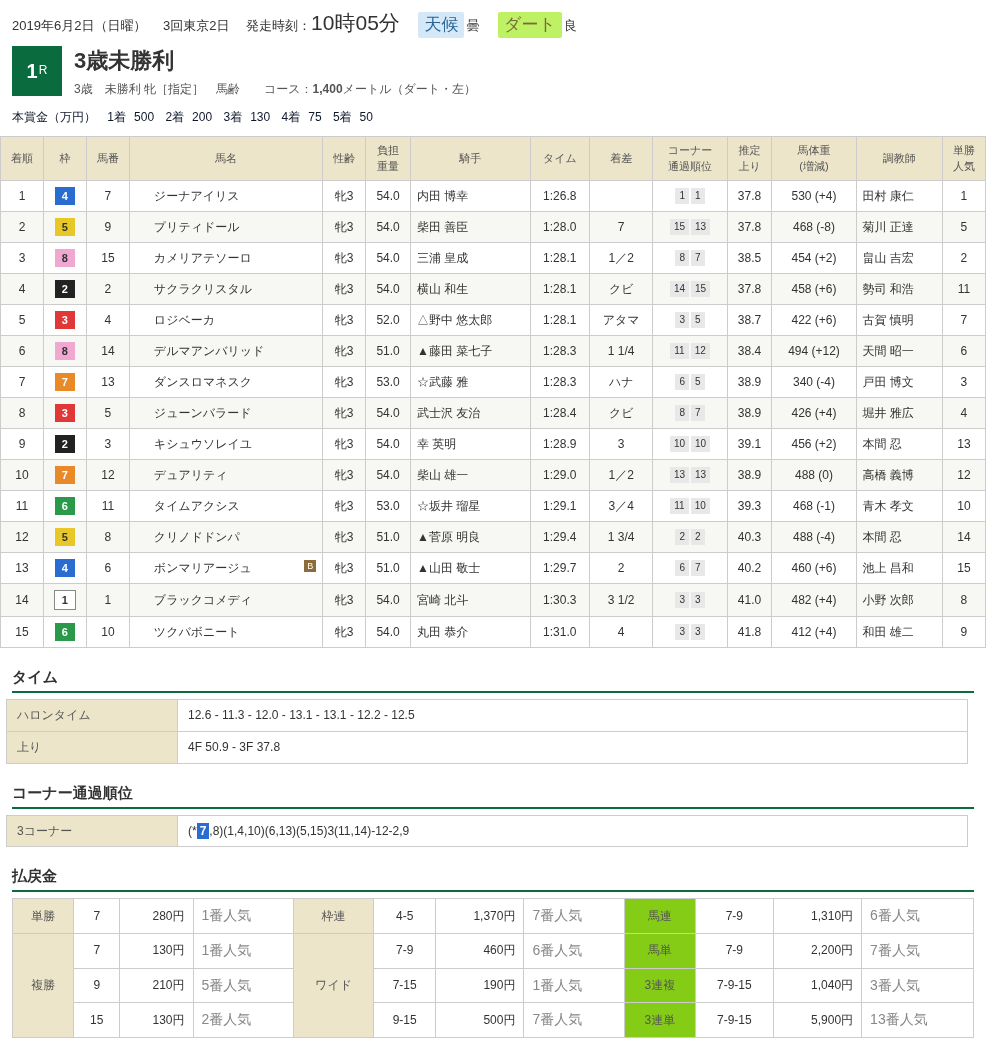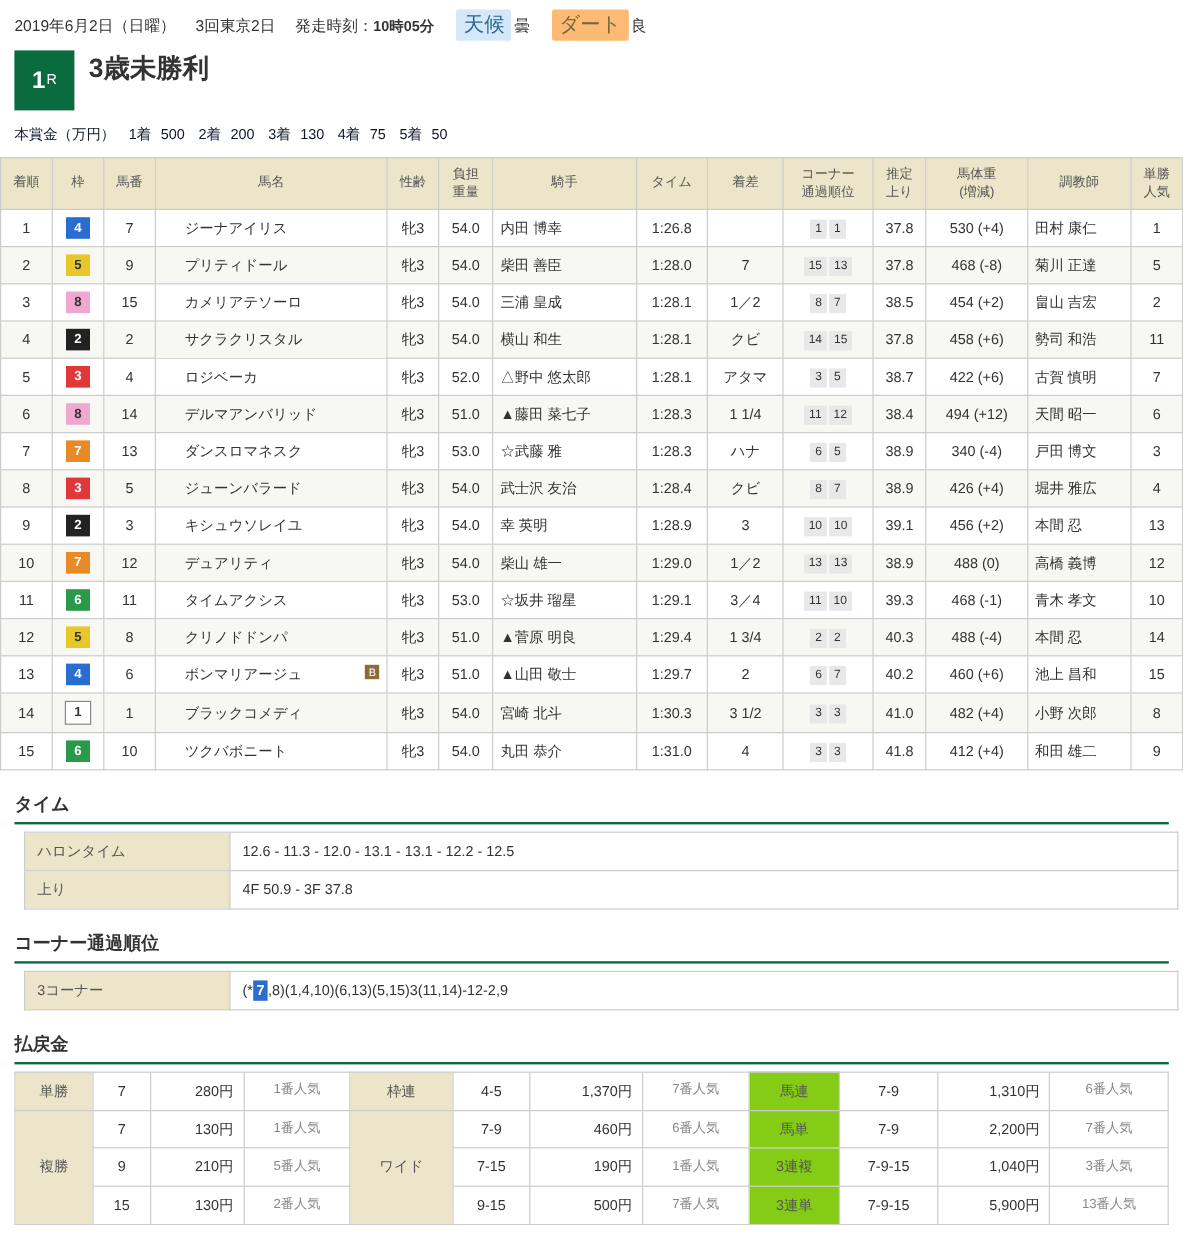--- a/index.html
+++ b/index.html
@@ -1,20 +1,20 @@
 <!DOCTYPE html>
 <html><head>
 <meta charset="utf-8">
 <style>
 body{margin:0;font-family:"Hiragino Kaku Gothic ProN","Meiryo",sans-serif;background:#fff;color:#333;font-size:12px;line-height:1.4;width:986px}
 .header-line{padding:8px 12px;font-size:13px}
-.header-line b{font-size:12px;font-weight:bold}
+.header-line b{font-size:21px;font-weight:normal}
 .tag{display:inline-block;padding:1px 6px;font-size:17px;margin:0 2px;border-radius:2px}
 .tag-weather{background:#d4e8f7;color:#2a6496}
-.tag-track{background:#fdba74;color:#786b3a}
+.tag-track{background:#bef264;color:#786b3a}
 .title-row{display:flex;align-items:flex-start;padding:0 12px 8px}
 .race-num{background:#0a6b3f;color:#fff;width:50px;height:50px;display:flex;align-items:center;justify-content:center;font-size:20px;font-weight:bold;margin-right:12px}
 .race-num small{font-size:12px;font-weight:normal;margin-left:1px}
 .race-title h1{margin:0;font-size:22px;font-weight:bold}
 .race-title .sub{font-size:12px;color:#555;margin-top:4px}
 .prize{padding:4px 12px 10px;font-size:12px;color:#0f172a}
 .prize span{display:inline-block;margin-right:8px}
 table.results{width:100%;border-collapse:collapse}
 table.results th,table.results td{border:1px solid #ccc;padding:6px 4px;text-align:center;font-size:12px}
 table.results th{background:#ece5c9;color:#555;font-weight:normal;font-size:11px}
@@ -26,49 +26,50 @@
 .w2{background:#222}
 .w3{background:#e03838}
 .w4{background:#2a6dd0}
 .w5{background:#e8c828;color:#333}
 .w6{background:#2a9a4a}
 .w7{background:#e88a28}
 .w8{background:#f0a8d0;color:#333}
 .corner-pass{display:inline-block;background:#e8e8e8;padding:1px 4px;margin:0 1px;font-size:10px}
 .blinker{display:inline-block;background:#8a6d3b;color:#fff;font-size:9px;width:12px;height:12px;line-height:12px;text-align:center;position:absolute;right:6px;top:7px}
 h3.sec{margin:18px 12px 6px;font-size:15px;font-weight:bold;border-bottom:2px solid #0a6b3f;padding-bottom:4px}
-table.kv{width:calc(100% - 24px);margin:0 20px;border-collapse:collapse}
+table.kv{width:calc(100% - 24px);margin:0 6px;border-collapse:collapse}
 table.kv th,table.kv td{border:1px solid #ccc;padding:7px 10px;text-align:left;font-size:12px}
 table.kv th{background:#ece5c9;width:150px;color:#555;font-weight:normal}
 .corner-emph{display:inline-block;background:#2a6dd0;color:#fff;padding:0 3px;font-weight:bold}
 table.payout{width:calc(100% - 24px);margin:0 12px;border-collapse:collapse}
 table.payout th,table.payout td{border:1px solid #ccc;padding:7px 8px;font-size:12px;text-align:center}
 table.payout th{background:#ece5c9;font-weight:normal;color:#555}
 table.payout th.dark{background:#84cc16}
 table.payout td.r{text-align:right}
-table.payout td.pop{text-align:center;color:#888;font-size:11px}
+table.payout td.pop{text-align:left;color:#888;font-size:14px}
 </style>
 </head>
 <body>
 
 <div class="header-line">
   <span>2019年6月2日（日曜）</span>　
   <span>3回東京2日</span>　
   <span>発走時刻：</span><b>10時05分</b>　
   <span class="tag tag-weather">天候</span><span>曇</span>　
   <span class="tag tag-track">ダート</span><span>良</span>
 </div>
 
 <div class="title-row">
   <div class="race-num">
       <span>1</span>
       <small>R</small>
     </div>
   <div class="race-title">
     <h1>3歳未勝利</h1>
+    <div class="sub"><span>3歳　未勝利 牝［指定］　馬齢　　コース：</span><b>1,400</b><span>メートル（ダート・左）</span></div>
   </div>
 </div>
 
 <div class="prize">
   <span>本賞金（万円）</span>
   <span>1着</span><span>500</span>
   <span>2着</span><span>200</span>
   <span>3着</span><span>130</span>
   <span>4着</span><span>75</span>
   <span>5着</span><span>50</span>

